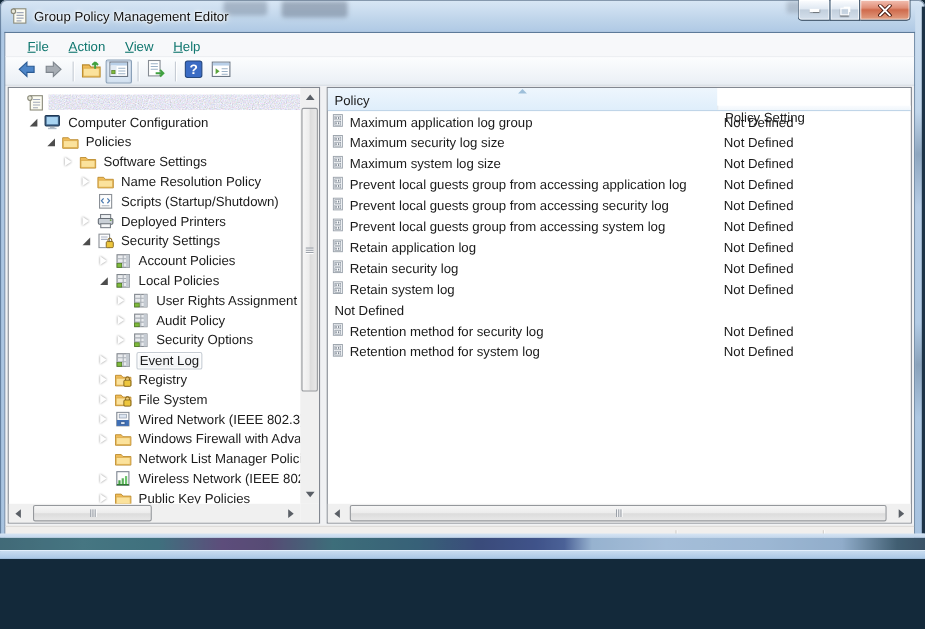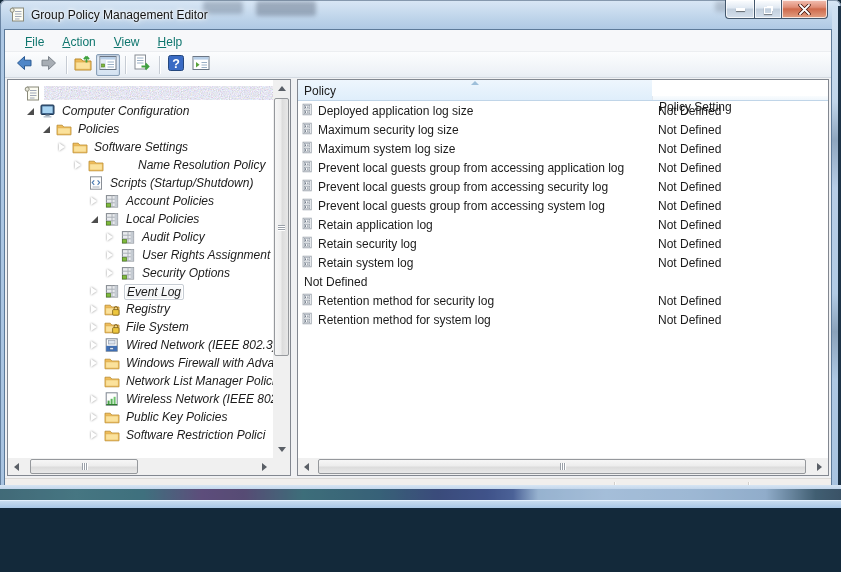--- a/index.html
+++ b/index.html
@@ -48,21 +48,21 @@
   .work{position:absolute;left:0;top:48px;right:0;bottom:17px;background:#f0f1f3;}
   .pane{position:absolute;top:1px;bottom:2px;background:#fff;border:1px solid #828790;}
   .tree-pane{left:2px;width:284px;}
   .list-pane{left:292px;right:2px;}
 
   
   .tree-body{position:absolute;left:0;top:0;right:17px;bottom:17px;overflow:hidden;padding-top:4px;}
   .tree-row{position:relative;height:18px;display:flex;align-items:center;white-space:nowrap;}
   .tw-exp{position:absolute;width:10px;height:10px;top:4px;display:flex;align-items:center;}
   .tw-icon{position:absolute;top:2px;width:16px;height:14px;}
-  .tw-label{position:absolute;top:2px;line-height:14px;padding:0 2px;font-style:italic;}
+  .tw-label{position:absolute;top:2px;line-height:14px;padding:0 2px;}
   .tw-label.selected{border:1px solid #c7cdd4;border-radius:2px;
     background:linear-gradient(180deg,#fbfcfd,#f0f2f4);box-shadow:inset 0 0 0 1px #fff;}
   .exp-open{width:0;height:0;border-left:7px solid transparent;border-bottom:7px solid #4d4d4d;}
   .exp-closed{width:0;height:0;border-top:4px solid transparent;border-bottom:4px solid transparent;border-left:6px solid #fff;
     filter:drop-shadow(0 0 1px #8a8a8a);}
   .noise-label{position:absolute;top:2px;height:14px;}
 
   
   .list-header{position:absolute;left:0;top:0;right:0;height:21px;display:flex;
     border-bottom:1px solid #c0d5e8;}
@@ -270,30 +270,55 @@
               <span class="tw-label" style="left: 84px;">Software Settings</span>
             </div>
             <div class="tree-row">
               <span class="tw-exp" style="left: 67px;">
                 <span class="exp-closed"></span>
               </span>
               <span class="tw-icon" style="left: 80px;"><svg width="16" height="14" viewBox="0 0 16 14" xmlns="http://www.w3.org/2000/svg">
                   <path d="M1 3.2 h5.2 l1.6 1.8 H15 v7.8 H1 z" fill="#f0bc59" stroke="#b98a2e" stroke-width="0.8"></path>
                   <path d="M1.6 5.8 h12.8 v6.4 H1.6 z" fill="#fbe29c" stroke="#d8a847" stroke-width="0.7"></path>
                 </svg></span>
-              <span class="tw-label" style="left: 100px; margin-left: 28px;">Name Resolution Policy</span>
+              <span class="tw-label" style="left: 100px;">Name Resolution Policy</span>
             </div>
             <div class="tree-row">
               <span class="tw-icon" style="left: 80px;"><svg width="16" height="14" viewBox="0 0 16 14" xmlns="http://www.w3.org/2000/svg">
                   <rect x="2.5" y="0.8" width="11" height="12.4" fill="#fdfdfd" stroke="#8a8f96"></rect>
                   <path d="M6.2 4.4 L4.2 6.6 L6.2 8.8" fill="none" stroke="#4a7ab0" stroke-width="1.1"></path>
                   <path d="M9.6 4.4 L11.6 6.6 L9.6 8.8" fill="none" stroke="#4a7ab0" stroke-width="1.1"></path>
                   <line x1="4.5" y1="11" x2="11.5" y2="11" stroke="#aab2bc"></line>
                 </svg></span>
               <span class="tw-label" style="left: 100px;">Scripts (Startup/Shutdown)</span>
+            </div>
+            <div class="tree-row">
+              <span class="tw-exp" style="left: 67px;">
+                <span class="exp-closed"></span>
+              </span>
+              <span class="tw-icon" style="left: 80px;"><svg width="16" height="14" viewBox="0 0 16 14" xmlns="http://www.w3.org/2000/svg">
+                  <rect x="3.4" y="1" width="9.2" height="4" fill="#eceff2" stroke="#777d85"></rect>
+                  <rect x="1.4" y="4.6" width="13.2" height="5.2" rx="1" fill="#c9cfd6" stroke="#666d76"></rect>
+                  <rect x="3.6" y="9.4" width="8.8" height="3.6" fill="#f6f7f8" stroke="#777d85"></rect>
+                  <circle cx="12.6" cy="6.2" r="0.8" fill="#6e9d4c"></circle>
+                </svg></span>
+              <span class="tw-label" style="left: 100px;">Deployed Printers</span>
+            </div>
+            <div class="tree-row">
+              <span class="tw-exp" style="left: 67px;">
+                <span class="exp-open"></span>
+              </span>
+              <span class="tw-icon" style="left: 80px;"><svg width="16" height="14" viewBox="0 0 16 14" xmlns="http://www.w3.org/2000/svg">
+                  <rect x="2" y="0.8" width="9.6" height="12.4" fill="#fdfdfd" stroke="#8a8f96"></rect>
+                  <line x1="3.8" y1="3.4" x2="9.8" y2="3.4" stroke="#aab2c4"></line>
+                  <line x1="3.8" y1="5.6" x2="9.8" y2="5.6" stroke="#aab2c4"></line>
+                  <rect x="8.6" y="7.6" width="6.4" height="5.6" rx="1" fill="#edc63d" stroke="#7d5f16" stroke-width="0.8"></rect>
+                  <path d="M10.2 7.6 V6.2 a1.7 1.7 0 0 1 3.4 0 V7.6" fill="none" stroke="#7d5f16" stroke-width="0.9"></path>
+                </svg></span>
+              <span class="tw-label" style="left: 100px;">Security Settings</span>
             </div>
             <div class="tree-row">
               <span class="tw-exp" style="left: 83px;">
                 <span class="exp-closed"></span>
               </span>
               <span class="tw-icon" style="left: 96px;"><svg width="16" height="14" viewBox="0 0 16 14" xmlns="http://www.w3.org/2000/svg">
                   <rect x="2.4" y="1.6" width="11.2" height="11.4" fill="#e9ebee" stroke="#80868d"></rect>
                   <line x1="2.4" y1="5.2" x2="13.6" y2="5.2" stroke="#aab0b7"></line>
                   <line x1="2.4" y1="8.8" x2="13.6" y2="8.8" stroke="#aab0b7"></line>
                   <line x1="8" y1="1.6" x2="8" y2="13" stroke="#aab0b7"></line>
@@ -321,35 +346,35 @@
                 <span class="exp-closed"></span>
               </span>
               <span class="tw-icon" style="left: 112px;"><svg width="16" height="14" viewBox="0 0 16 14" xmlns="http://www.w3.org/2000/svg">
                   <rect x="2.4" y="1.6" width="11.2" height="11.4" fill="#e9ebee" stroke="#80868d"></rect>
                   <line x1="2.4" y1="5.2" x2="13.6" y2="5.2" stroke="#aab0b7"></line>
                   <line x1="2.4" y1="8.8" x2="13.6" y2="8.8" stroke="#aab0b7"></line>
                   <line x1="8" y1="1.6" x2="8" y2="13" stroke="#aab0b7"></line>
                   <rect x="10.6" y="1.6" width="3" height="11.4" fill="#c5cbd2"></rect>
                   <rect x="2.4" y="9.6" width="4.2" height="3.4" fill="#7fba3c" stroke="#4e7d1e" stroke-width="0.7"></rect>
                 </svg></span>
-              <span class="tw-label" style="left: 132px;">Audit Policy</span>
+              <span class="tw-label" style="left: 132px;">User Rights Assignment</span>
             </div>
             <div class="tree-row">
               <span class="tw-exp" style="left: 99px;">
                 <span class="exp-closed"></span>
               </span>
               <span class="tw-icon" style="left: 112px;"><svg width="16" height="14" viewBox="0 0 16 14" xmlns="http://www.w3.org/2000/svg">
                   <rect x="2.4" y="1.6" width="11.2" height="11.4" fill="#e9ebee" stroke="#80868d"></rect>
                   <line x1="2.4" y1="5.2" x2="13.6" y2="5.2" stroke="#aab0b7"></line>
                   <line x1="2.4" y1="8.8" x2="13.6" y2="8.8" stroke="#aab0b7"></line>
                   <line x1="8" y1="1.6" x2="8" y2="13" stroke="#aab0b7"></line>
                   <rect x="10.6" y="1.6" width="3" height="11.4" fill="#c5cbd2"></rect>
                   <rect x="2.4" y="9.6" width="4.2" height="3.4" fill="#7fba3c" stroke="#4e7d1e" stroke-width="0.7"></rect>
                 </svg></span>
-              <span class="tw-label" style="left: 132px;">User Rights Assignment</span>
+              <span class="tw-label" style="left: 132px;">Audit Policy</span>
             </div>
             <div class="tree-row">
               <span class="tw-exp" style="left: 99px;">
                 <span class="exp-closed"></span>
               </span>
               <span class="tw-icon" style="left: 112px;"><svg width="16" height="14" viewBox="0 0 16 14" xmlns="http://www.w3.org/2000/svg">
                   <rect x="2.4" y="1.6" width="11.2" height="11.4" fill="#e9ebee" stroke="#80868d"></rect>
                   <line x1="2.4" y1="5.2" x2="13.6" y2="5.2" stroke="#aab0b7"></line>
                   <line x1="2.4" y1="8.8" x2="13.6" y2="8.8" stroke="#aab0b7"></line>
                   <line x1="8" y1="1.6" x2="8" y2="13" stroke="#aab0b7"></line>
@@ -504,21 +529,21 @@
               <div class="cell-policy">
                 <span><svg width="12" height="13" viewBox="0 0 14 14" xmlns="http://www.w3.org/2000/svg">
                     <rect x="1.2" y="0.8" width="9.6" height="12.4" fill="#f6f8fa" stroke="#9aa2ab"></rect>
                     <rect x="2.8" y="2.4" width="6.2" height="4" fill="none" stroke="#8e97a2" stroke-width="0.7"></rect>
                     <rect x="3.6" y="3.4" width="1" height="2" fill="#5a6472"></rect>
                     <rect x="6.4" y="3.4" width="1" height="2" fill="#5a6472"></rect>
                     <rect x="2.8" y="8" width="6.2" height="4" fill="none" stroke="#8e97a2" stroke-width="0.7"></rect>
                     <rect x="3.6" y="9" width="1" height="2" fill="#5a6472"></rect>
                     <rect x="6.4" y="9" width="1" height="2" fill="#5a6472"></rect>
                   </svg></span>
-                <span>Deployed application log size</span>
+                <span>Maximum application log group</span>
               </div>
               <div class="cell-setting">Not Defined</div>
             </div>
             <div class="list-row">
               <div class="cell-policy">
                 <span><svg width="12" height="13" viewBox="0 0 14 14" xmlns="http://www.w3.org/2000/svg">
                     <rect x="1.2" y="0.8" width="9.6" height="12.4" fill="#f6f8fa" stroke="#9aa2ab"></rect>
                     <rect x="2.8" y="2.4" width="6.2" height="4" fill="none" stroke="#8e97a2" stroke-width="0.7"></rect>
                     <rect x="3.6" y="3.4" width="1" height="2" fill="#5a6472"></rect>
                     <rect x="6.4" y="3.4" width="1" height="2" fill="#5a6472"></rect>

